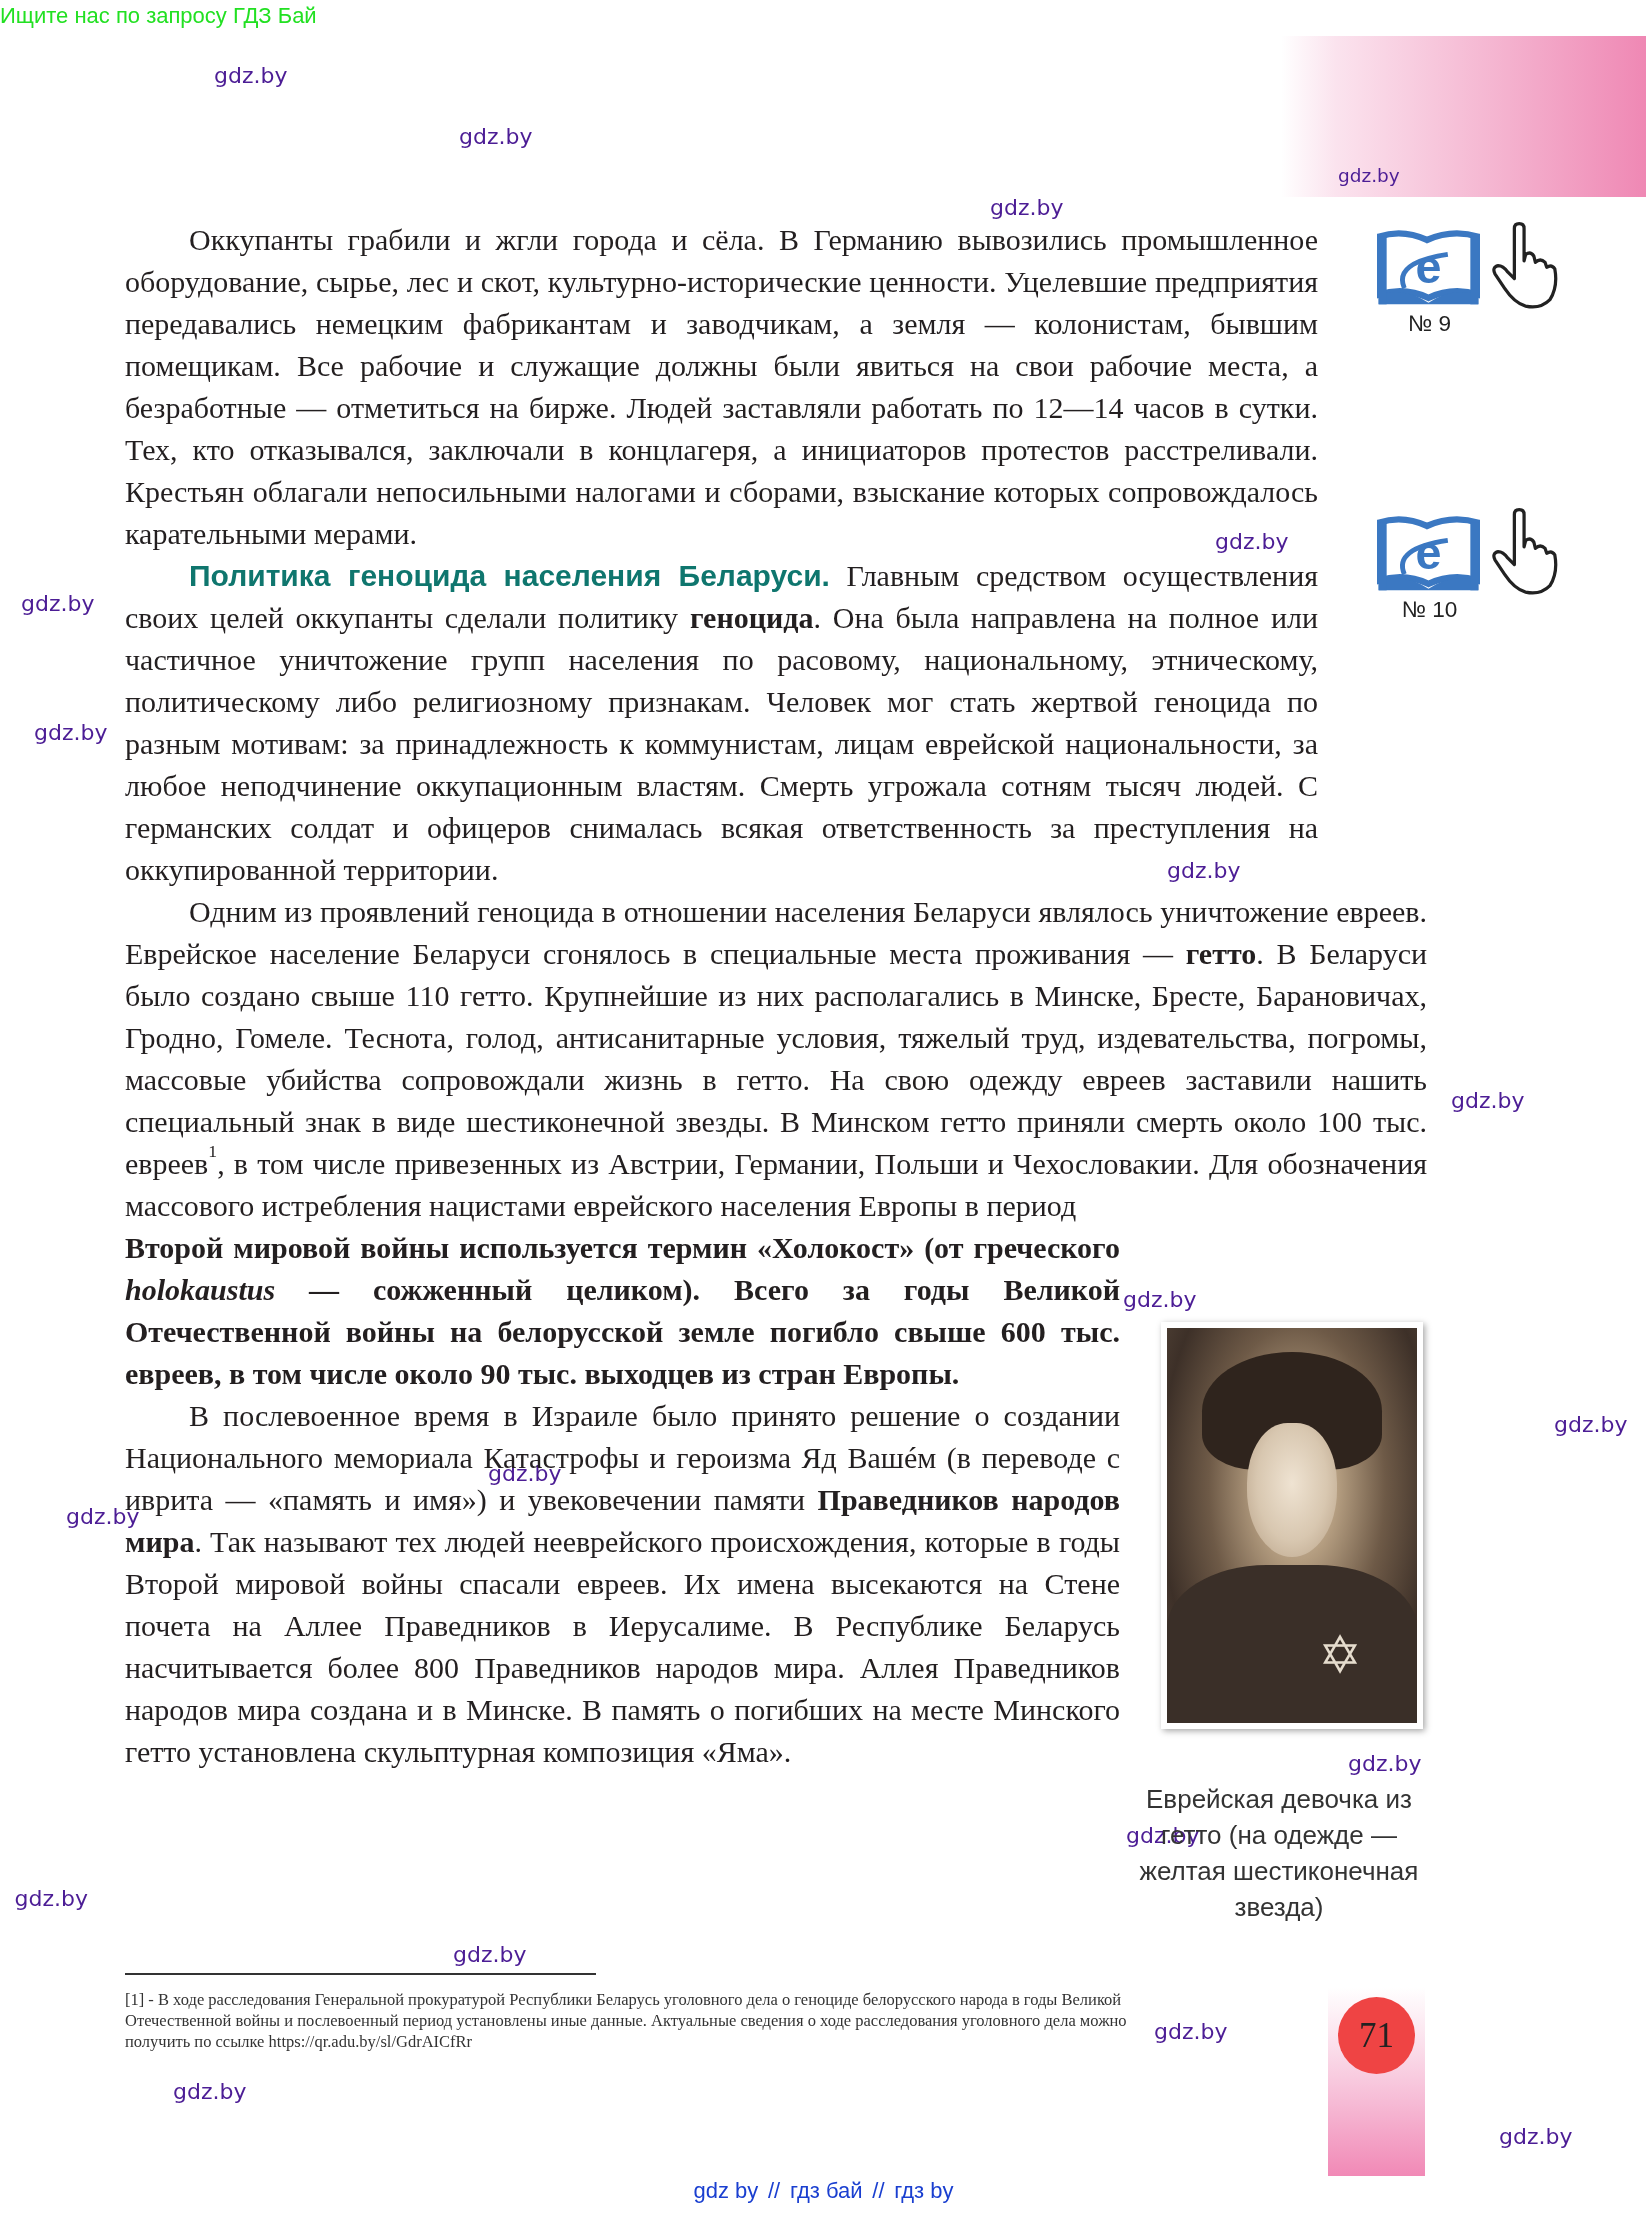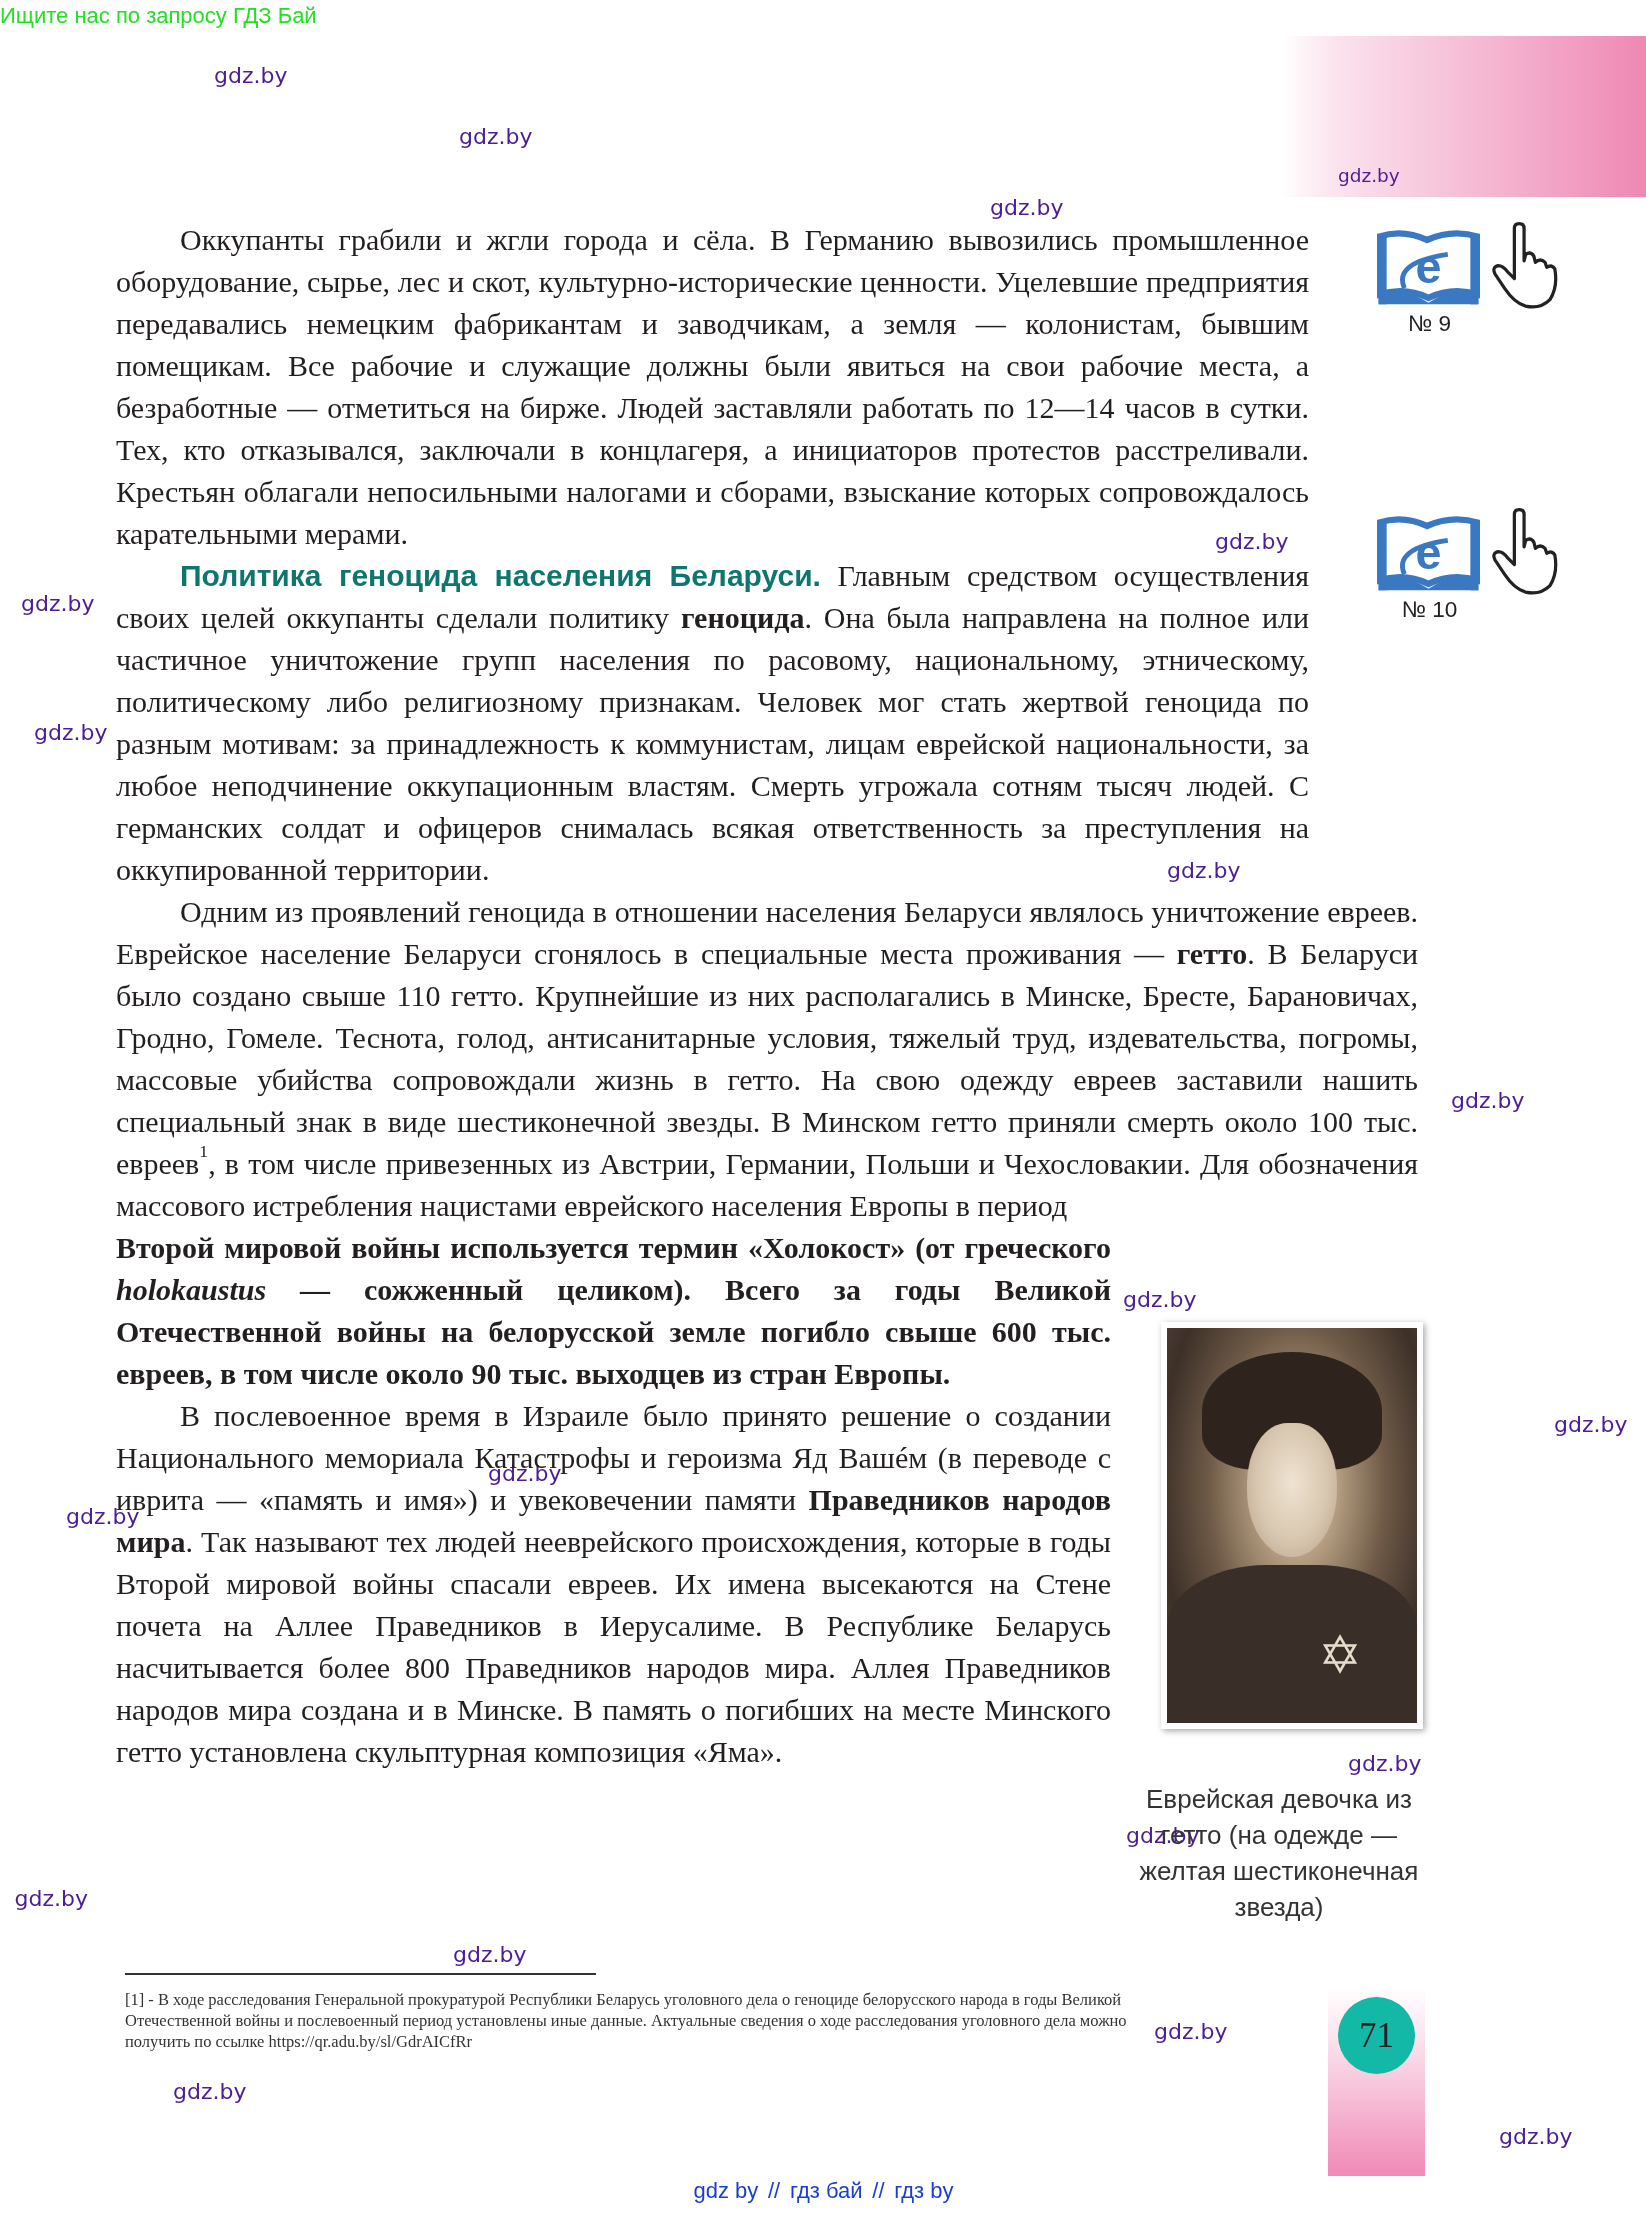--- a/index.html
+++ b/index.html
@@ -4,21 +4,21 @@
 <style>
   html, body { margin:0; padding:0; }
   body { width:1647px; height:2216px; position:relative; background:#ffffff; overflow:hidden;
          font-family:"Liberation Serif", serif; color:#231f20; }
   .topbar { position:absolute; top:3.2px; left:0; width:1647px; 
             font-family:"Liberation Sans", sans-serif; font-size:22px; color:#22e022; }
   .pink-corner { position:absolute; left:1281px; top:36px; width:365px; height:161px;
             background:linear-gradient(to right, rgba(255,255,255,1) 0%, #fbe3ee 15%, #f5b9d3 55%, #ef88b4 100%); }
   .wm { position:absolute; font-family:"DejaVu Sans", sans-serif; font-size:22px; color:#4c1d95; white-space:nowrap; }
   .wm.small { font-size:18.5px; }
-  .body-text { position:absolute; left:116px; top:219px; width:1302px; font-size:30px; line-height:42px;
+  .body-text { position:absolute; left:125px; top:219px; width:1302px; font-size:30px; line-height:42px;
                text-align:justify; }
   .body-text p { margin:0; text-indent:64px; }
   .body-text p.noindent { text-indent:0;font-weight:bold; }
   .heading { font-family:Liberation Sans, sans-serif; font-weight:bold; color:#0f766e; font-size:30px; }
   .narrow { width:995px; }
   b { font-weight:bold; }
   i { font-style:italic; }
   sup { font-size:17.7px; vertical-align:top; line-height:1; }
   .res-icon { position:absolute; width:193px; height:121px; }
   .res-icon .book { position:absolute; left:0; top:0; width:103px; height:77px; }
@@ -35,21 +35,21 @@
            background:#2f241d; }
   .photo .coat { position:absolute; left:0; bottom:0; width:100%; height:40%; background:#3a2f28;
            border-radius:40% 40% 0 0; }
   .photo .star { position:absolute; left:58%; top:76%; width:56px; height:56px; color:#e5dccd; font-size:52px; line-height:56px; text-align:center; }
   .caption { position:absolute; left:1138px; top:1781px; width:282px; text-align:center;
              font-family:"Liberation Sans", sans-serif; font-size:26px; line-height:36px; color:#333; }
   .fn-rule { position:absolute; left:125px; top:1973px; width:471px; height:1.6px; background:#333; }
   .footnote { position:absolute; left:125px; top:1989px; width:1048px; font-size:16.5px; line-height:21px; color:#333; }
   .page-tab { position:absolute; left:1328px; top:1987px; width:97px; height:189px;
               background:linear-gradient(to bottom, rgba(255,255,255,1) 0%, #fbe0ec 30%, #f6bcd6 60%, #f189b6 100%); }
-  .page-num { position:absolute; left:1338px; top:1997px; width:77px; height:77px; border-radius:50%; background:#14b8a6;
+  .page-num { position:absolute; left:1338px; top:1997px; width:77px; height:77px; border-radius:50%; background:#ef4444;
               text-align:center; line-height:77px; font-size:35px; color:#222; }
   .footer-links { position:absolute; top:2178px; left:0; width:1647px; text-align:center;
                   font-family:"Liberation Sans", sans-serif; font-size:22px; color:#1a3fd0; }
   .footer-links span.sep { margin:0 9.7px; }
 </style>
 </head>
 <body>
 
 <div class="topbar">Ищите нас по запросу ГДЗ Бай</div>
 <div class="pink-corner"></div>

